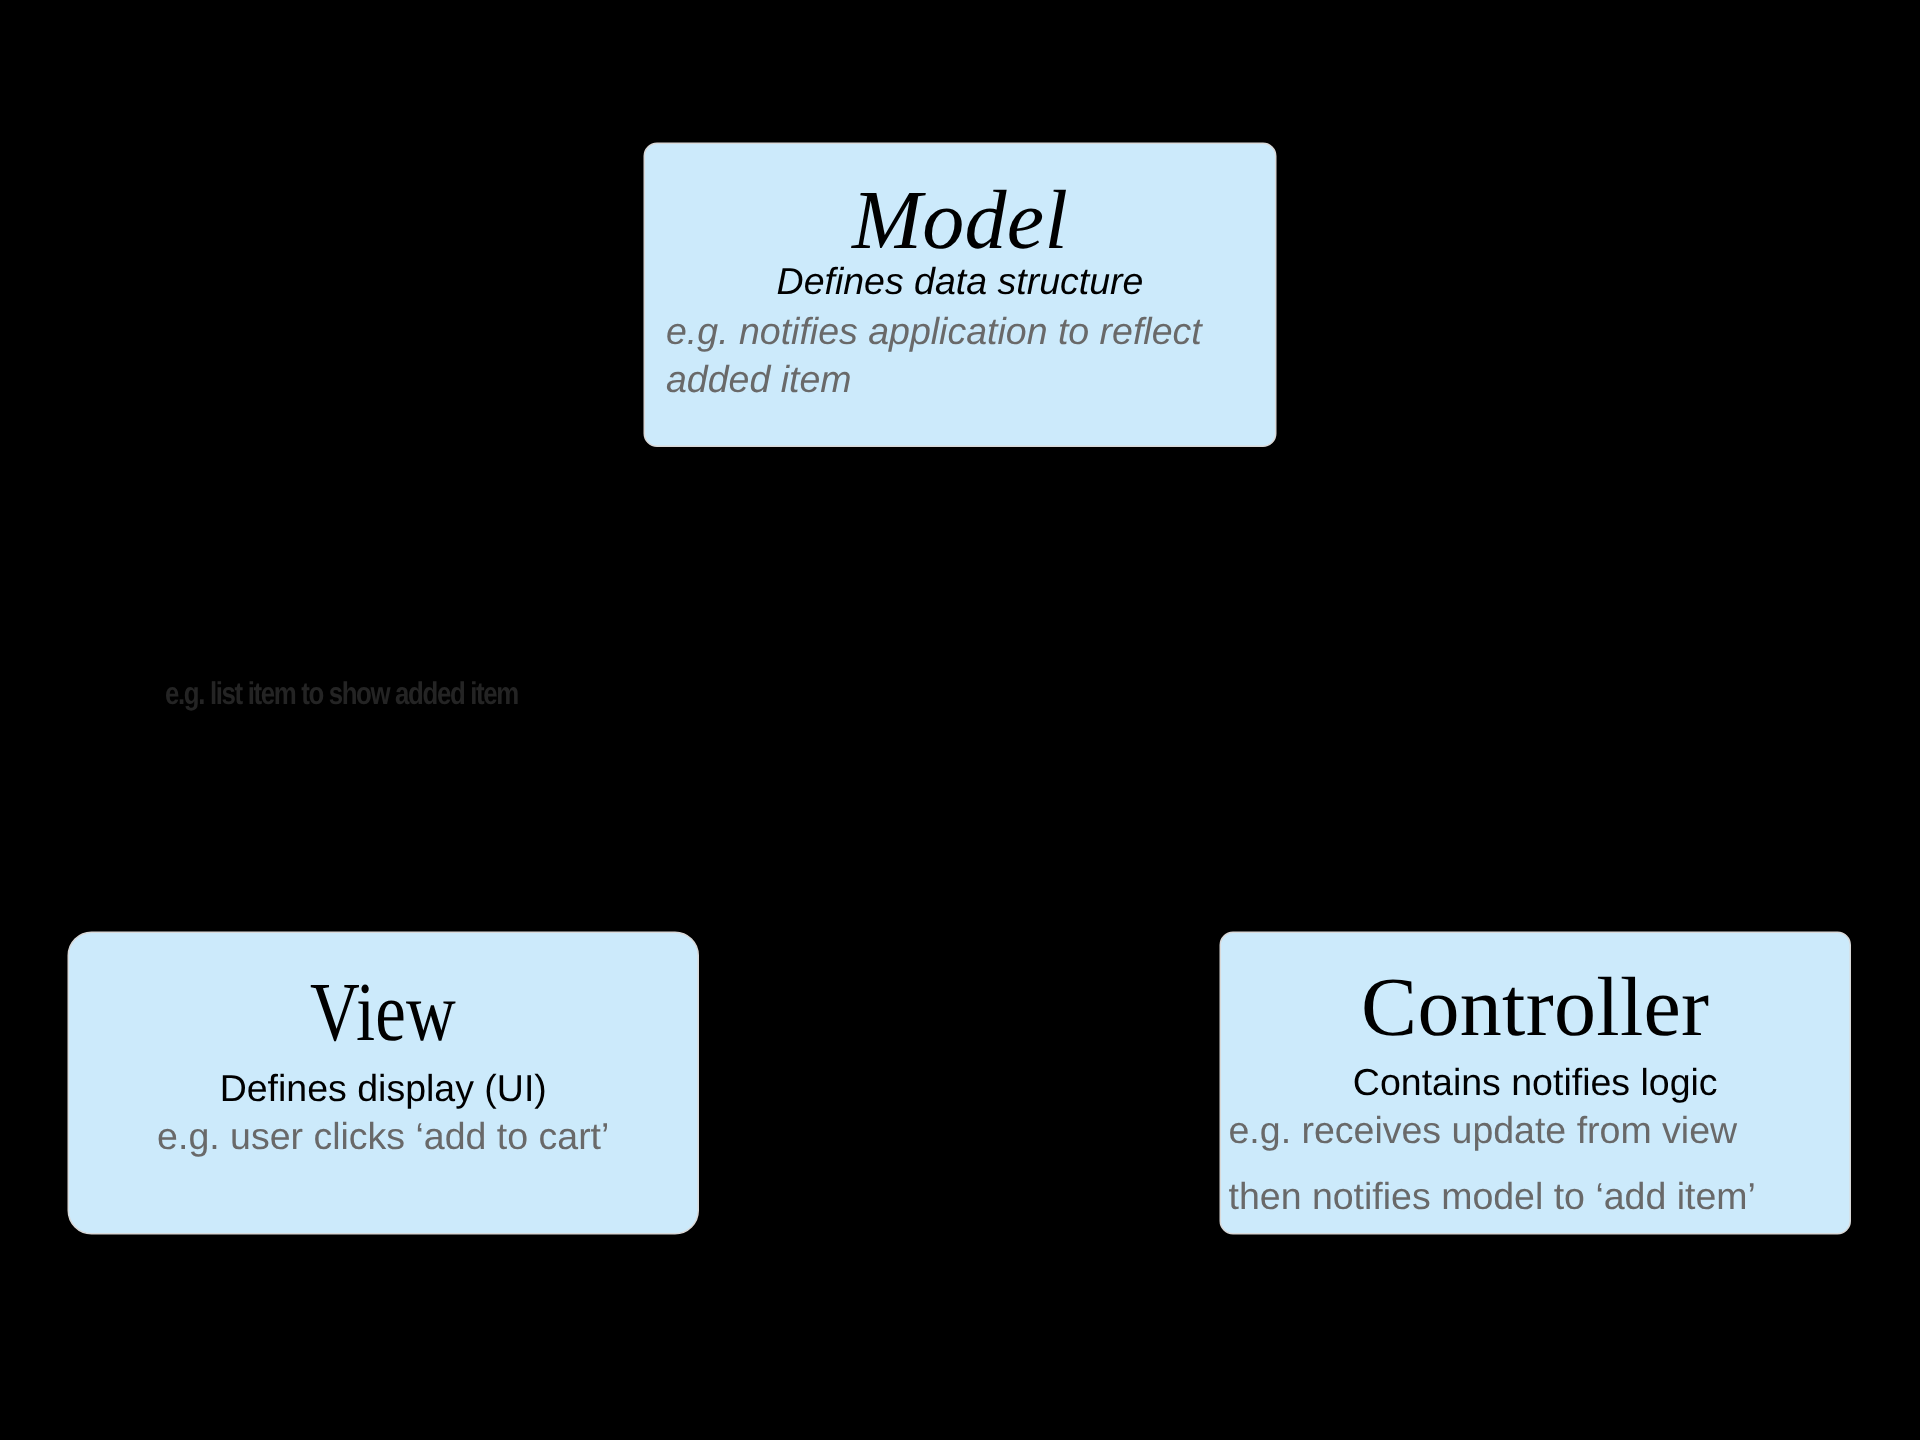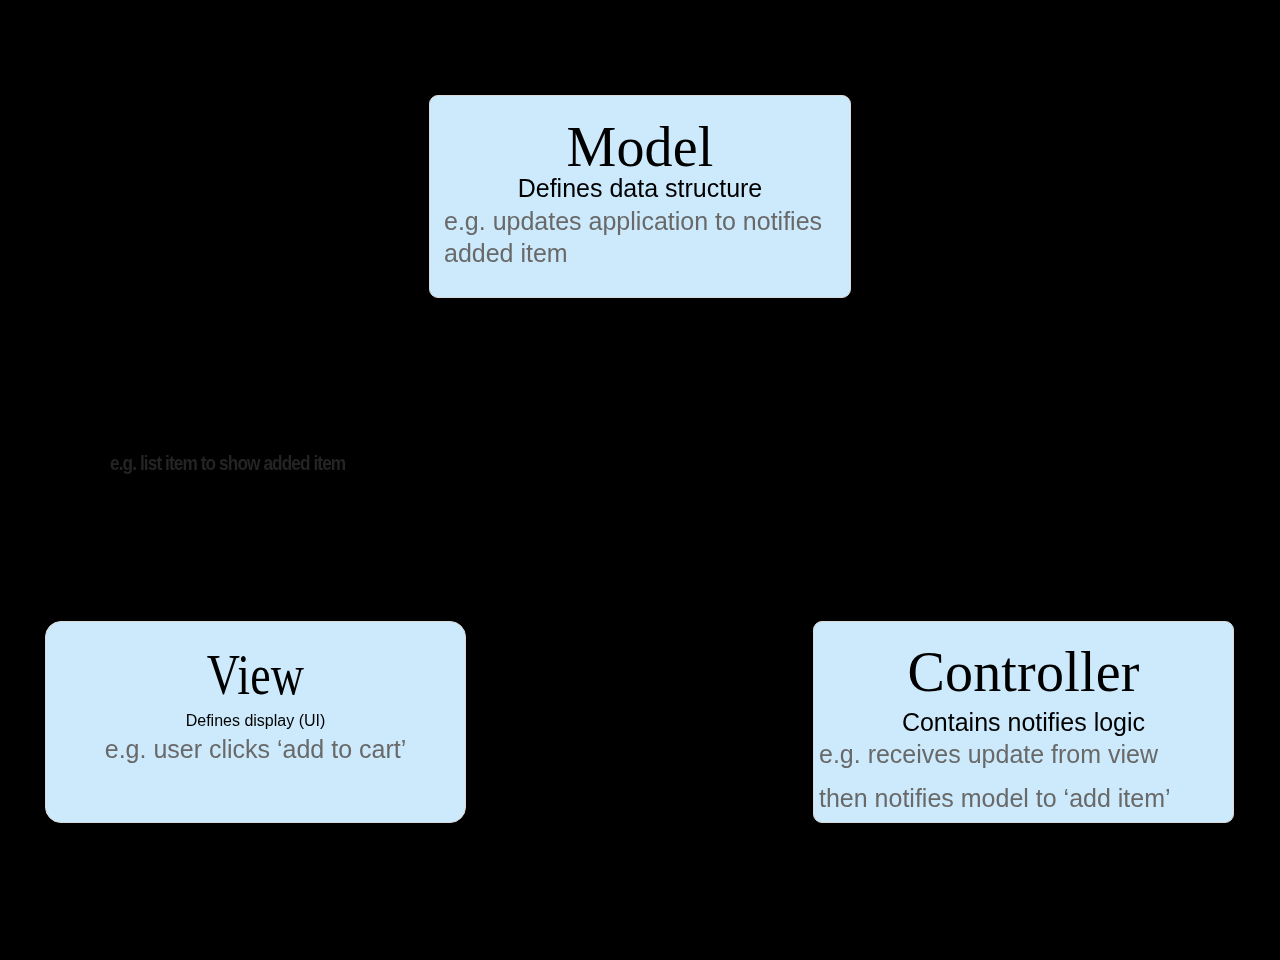--- a/index.html
+++ b/index.html
@@ -53,20 +53,21 @@
     line-height: 1.28;
     text-align: center;
   }
 
   
   #node-model {
     left: 429px;
     top: 95px;
     width: 422px;
     height: 203px;
+    font-style: italic;
   }
   #node-model .node-title {
     font-size: 56px;
     margin-top: 23px;
   }
   #node-model .node-sub {
     font-size: 25px;
   }
   #node-model .node-eg {
     font-size: 25px;
@@ -83,21 +84,21 @@
     height: 202px;
     border-radius: 16px;
   }
   #node-view .node-title {
     font-size: 56px;
     margin-top: 25px;
     transform: scaleX(0.82);
     display: inline-block;
   }
   #node-view .node-sub {
-    font-size: 16px;
+    font-size: 25px;
     margin-top: 10px;
   }
   #node-view .node-eg {
     font-size: 25px;
     margin-top: 3px;
   }
 
   
   #node-controller {
     left: 813px;
@@ -138,21 +139,21 @@
   }
 </style>
 </head>
 <body>
 
 <div class="canvas">
 
   <div class="node" id="node-model">
     <div class="node-title">Model</div>
     <div class="node-sub">Defines data structure</div>
-    <div class="node-eg">e.g. updates application to notifies added item</div>
+    <div class="node-eg">e.g. notifies application to reflect added item</div>
   </div>
 
   <div class="node" id="node-view">
     <div class="node-title">View</div>
     <div class="node-sub">Defines display (UI)</div>
     <div class="node-eg">e.g. user clicks ‘add to cart’</div>
   </div>
 
   <div class="node" id="node-controller">
     <div class="node-title">Controller</div>

